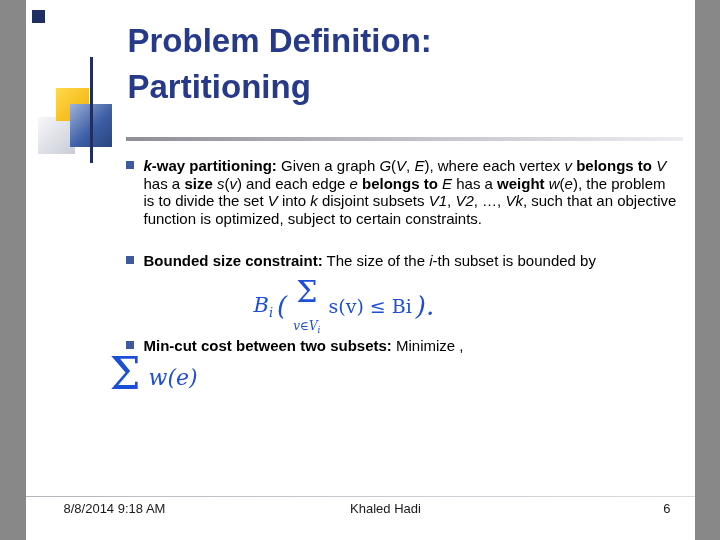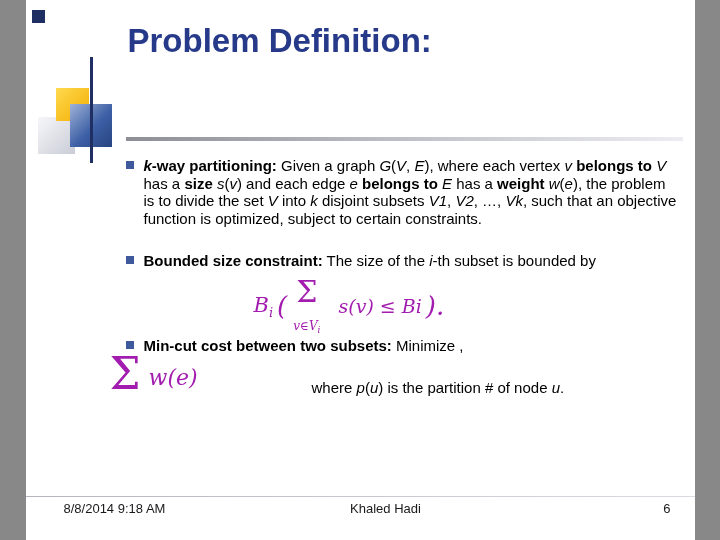--- a/index.html
+++ b/index.html
@@ -28,30 +28,30 @@
   .title div{white-space:nowrap;}
 
   
   .bullet{position:absolute;left:100px;width:554px;font-size:15px;line-height:17.6px;}
   .marker{position:absolute;left:0;top:4px;width:8px;height:8px;background:#3E5A9C;display:block;}
   .btext{display:block;padding-left:18px;}
   .b{font-weight:bold;}
   .i{font-style:italic;}
 
   
-  .math{font-family:"DejaVu Serif","Liberation Serif",serif;color:#a21caf;}
+  .math{font-family:"DejaVu Serif","Liberation Serif",serif;color:#1d4ed8;}
   .formula1{position:absolute;left:228px;top:277px;display:inline-flex;align-items:center;}
   .f-var{font-size:21px;font-style:italic;}
   .f-var sub{font-size:13px;font-style:italic;}
   .f-paren{font-size:26px;font-style:italic;margin:0 4px;}
   .f-sum{display:inline-flex;flex-direction:column;align-items:center;margin:0 2px;}
   .f-sigma{font-size:30px;line-height:1;}
   .f-sigma-sub{font-size:12px;font-style:italic;margin-top:12px;}
   .f-sigma-sub sub{font-size:9px;}
-  .f-expr{font-size:19px;font-style:italic;margin-left:16px;}
+  .f-expr{font-size:19px;margin-left:6px;}
 
   .formula2{position:absolute;left:84px;top:353px;display:inline-flex;align-items:flex-start;}
   .f2-sum{display:inline-flex;flex-direction:column;align-items:center;}
   .f2-sigma{font-size:44px;line-height:0.95;}
   .f2-sub{font-size:11.5px;font-style:italic;margin-top:2px;white-space:nowrap;}
   .f2-we{font-size:22px;font-style:italic;margin-left:8px;margin-top:12px;}
   .f2-side{position:absolute;left:286px;top:379px;font-size:15px;}
 
   
   .footer-item{position:absolute;top:501px;font-size:13px;color:#1a1a1a;}
@@ -66,20 +66,21 @@
 
   <div class="corner-square"></div>
   <div class="sq-light"></div>
   <div class="sq-yellow"></div>
   <div class="sq-blue"></div>
   <div class="vline"></div>
   <div class="title-rule"></div>
 
   <div class="title">
     <div>Problem Definition:</div>
+    <div>Partitioning</div>
   </div>
 
   <div class="bullet" style="top:157px;">
     <span class="marker"></span>
     <span class="btext"><span class="b i">k</span><span class="b">-way partitioning:</span><span> Given a graph </span><span class="i">G</span><span>(</span><span class="i">V</span><span>, </span><span class="i">E</span><span>), where each vertex </span><span class="i">v</span><span> </span><span class="b">belongs to</span><span> </span><span class="i">V</span><span> has a </span><span class="b">size</span><span> </span><span class="i">s</span><span>(</span><span class="i">v</span><span>) and each edge </span><span class="i">e</span><span> </span><span class="b">belongs to</span><span> </span><span class="i">E</span><span> has a </span><span class="b">weight</span><span> </span><span class="i">w</span><span>(</span><span class="i">e</span><span>), the problem is to divide the set </span><span class="i">V</span><span> into </span><span class="i">k</span><span> disjoint subsets </span><span class="i">V1</span><span>, </span><span class="i">V2</span><span>, …, </span><span class="i">Vk</span><span>, such that an objective function is optimized, subject to certain constraints.</span></span>
   </div>
 
   <div class="bullet" style="top:252px;">
     <span class="marker"></span>
     <span class="btext"><span class="b">Bounded size constraint:</span><span> The size of the </span><span class="i">i</span><span>-th subset is bounded by</span></span>
@@ -100,21 +101,20 @@
     <span class="marker"></span>
     <span class="btext"><span class="b">Min-cut cost between two subsets:</span><span> Minimize ,</span></span>
   </div>
 
   <div class="formula2 math">
     <span class="f2-sum">
       <span class="f2-sigma">Σ</span>
     </span>
     <span class="f2-we">w(e)</span>
   </div>
-  <div class="f2-side"><span>where </span><span class="i">p</span><span>(</span><span class="i">u</span><span>) is the partition # of node </span><span class="i">u</span><span>.</span></div>
 
 
   <div class="footer-rule"></div>
   <div class="footer-item f-date">8/8/2014 9:18 AM</div>
   <div class="footer-item f-author">Khaled Hadi</div>
   <div class="footer-item f-page">6</div>
 
 </div>
 
 </body></html>

